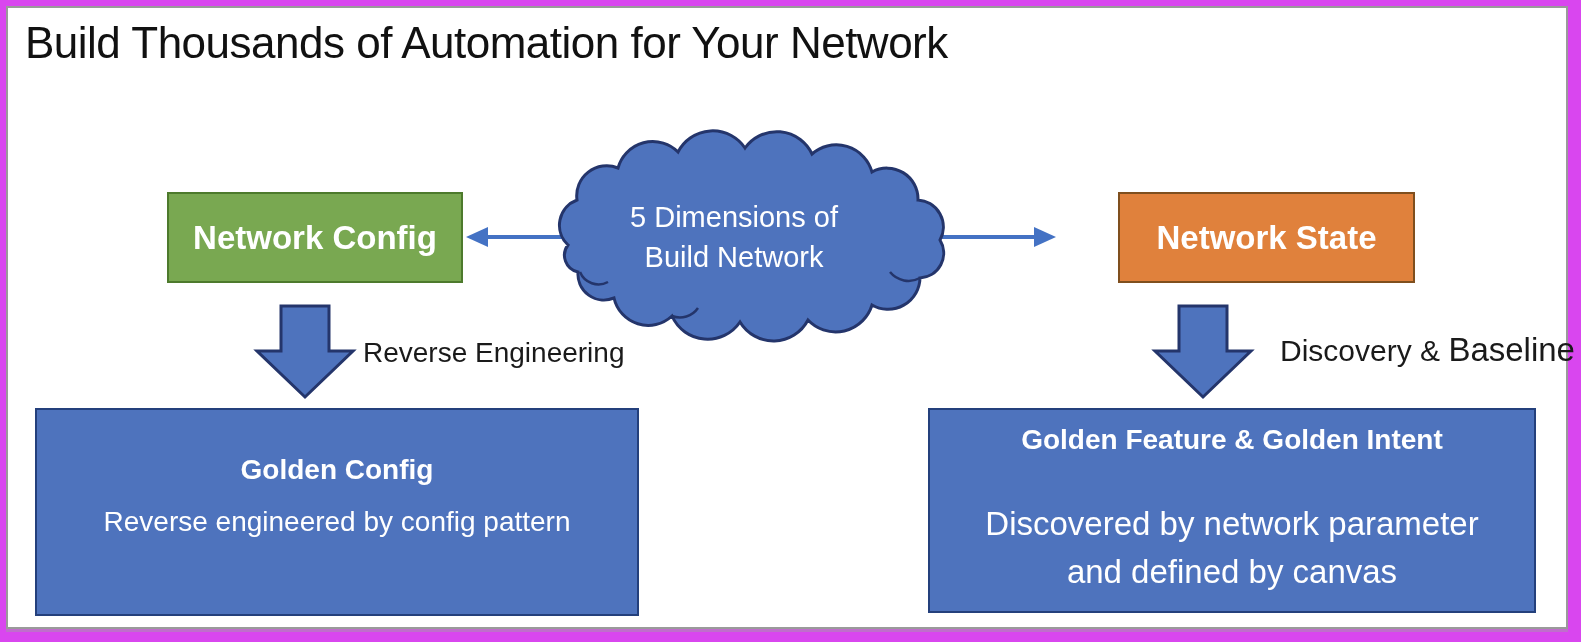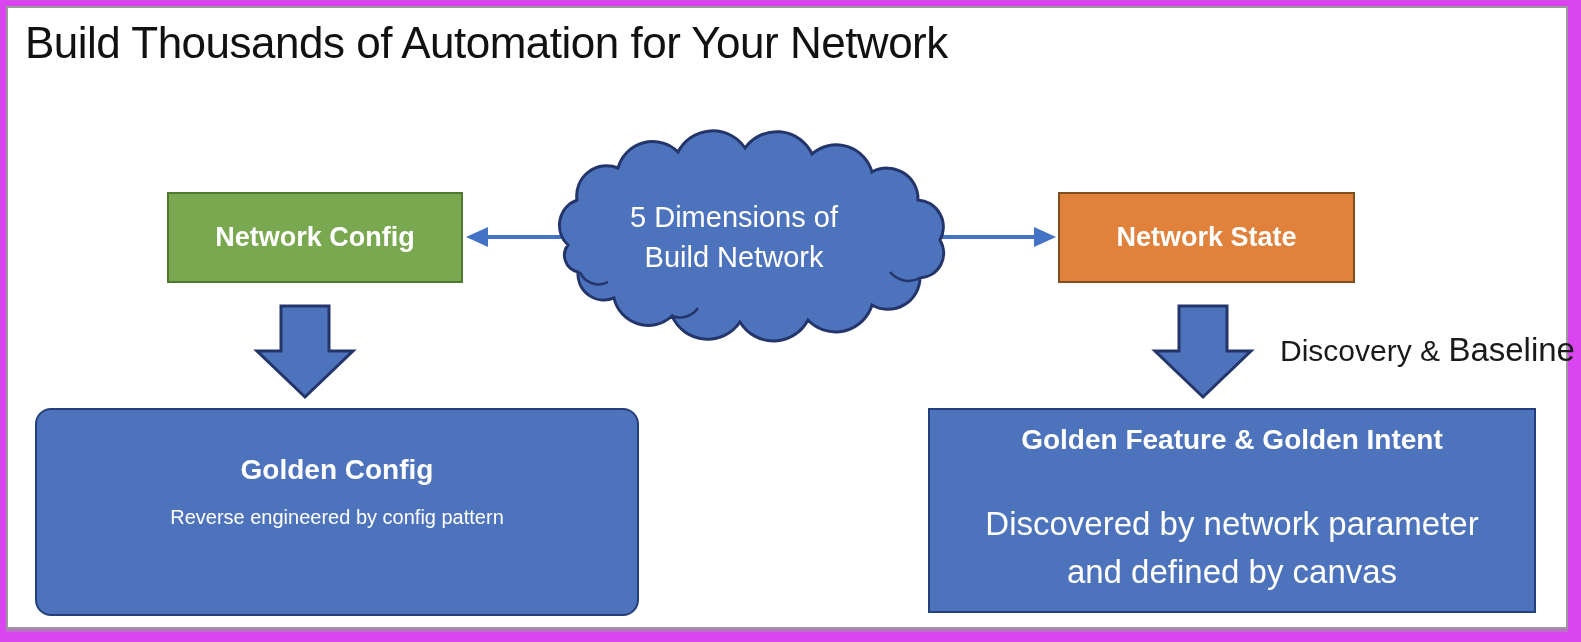--- a/index.html
+++ b/index.html
@@ -12,40 +12,40 @@
     border:2px solid #9a9a9a;box-shadow:0 3px 0 rgba(160,160,160,.45);
     background:#ffffff;
   }
   #title{
     position:absolute;left:25px;top:18px;width:1300px;
     font-size:44px;letter-spacing:-0.5px;color:#111;font-weight:400;white-space:nowrap;
   }
   svg.layer{position:absolute;left:0;top:0;width:1581px;height:642px;}
   .node{
     position:absolute;display:flex;align-items:center;justify-content:center;
-    color:#fff;font-weight:700;font-size:27px;box-sizing:border-box;
+    color:#fff;font-weight:700;font-size:33px;box-sizing:border-box;
   }
   #node-config{left:167px;top:192px;width:296px;height:91px;background:#79A851;border:2px solid #4D7A2C;}
-  #node-state{left:1058px;top:192px;width:297px;height:91px;background:#E0813C;border:2px solid #7F4F1E;}
+  #node-state{left:1118px;top:192px;width:297px;height:91px;background:#E0813C;border:2px solid #7F4F1E;}
   #cloud-label{
     position:absolute;left:588px;top:197px;width:292px;text-align:center;
     color:#fff;font-size:29px;line-height:1.38;font-weight:400;
   }
   .proc-label{position:absolute;color:#1a1a1a;white-space:nowrap;}
   #label-reverse{left:363px;top:337px;font-size:28px;}
   #label-discovery{left:1280px;top:331px;font-size:30px;}
   #label-discovery .small{font-size:33px;}
   .bigbox{
     position:absolute;background:#4E73BD;border:2px solid #24407C;box-sizing:border-box;
     color:#fff;text-align:center;
   }
-  #box-golden-config{left:35px;top:408px;width:604px;height:208px;padding-top:44px;border-radius:16px;}
+  #box-golden-config{left:35px;top:408px;width:604px;height:208px;padding-top:44px;}
   #box-golden-feature{left:928px;top:408px;width:608px;height:205px;padding-top:14px;}
   .bigbox .bb-title{font-weight:700;font-size:28px;}
-  #box-golden-config .bb-body{font-size:20px;margin-top:20px;}
+  #box-golden-config .bb-body{font-size:28px;margin-top:20px;}
   #box-golden-feature .bb-body{font-size:33px;margin-top:44px;line-height:1.45;width:500px;margin-left:auto;margin-right:auto;}
 </style>
 </head>
 <body>
 
 <div id="stage">
   <div id="frame"></div>
 
   <div id="title">Build Thousands of Automation for Your Network</div>
 
@@ -94,20 +94,21 @@
 
   <div class="node" id="node-state">
     <span>Network State</span>
   </div>
 
   <div id="cloud-label">
     <span>5 Dimensions of</span><br>
     <span>Build Network</span>
   </div>
 
+  <div class="proc-label" id="label-reverse">Reverse Engineering</div>
 
   <div class="proc-label" id="label-discovery">
     <span>Discovery &amp; </span><span class="small">Baseline</span>
   </div>
 
   <div class="bigbox" id="box-golden-config">
     <div class="bb-title">Golden Config</div>
     <div class="bb-body">Reverse engineered by config pattern</div>
   </div>
 

